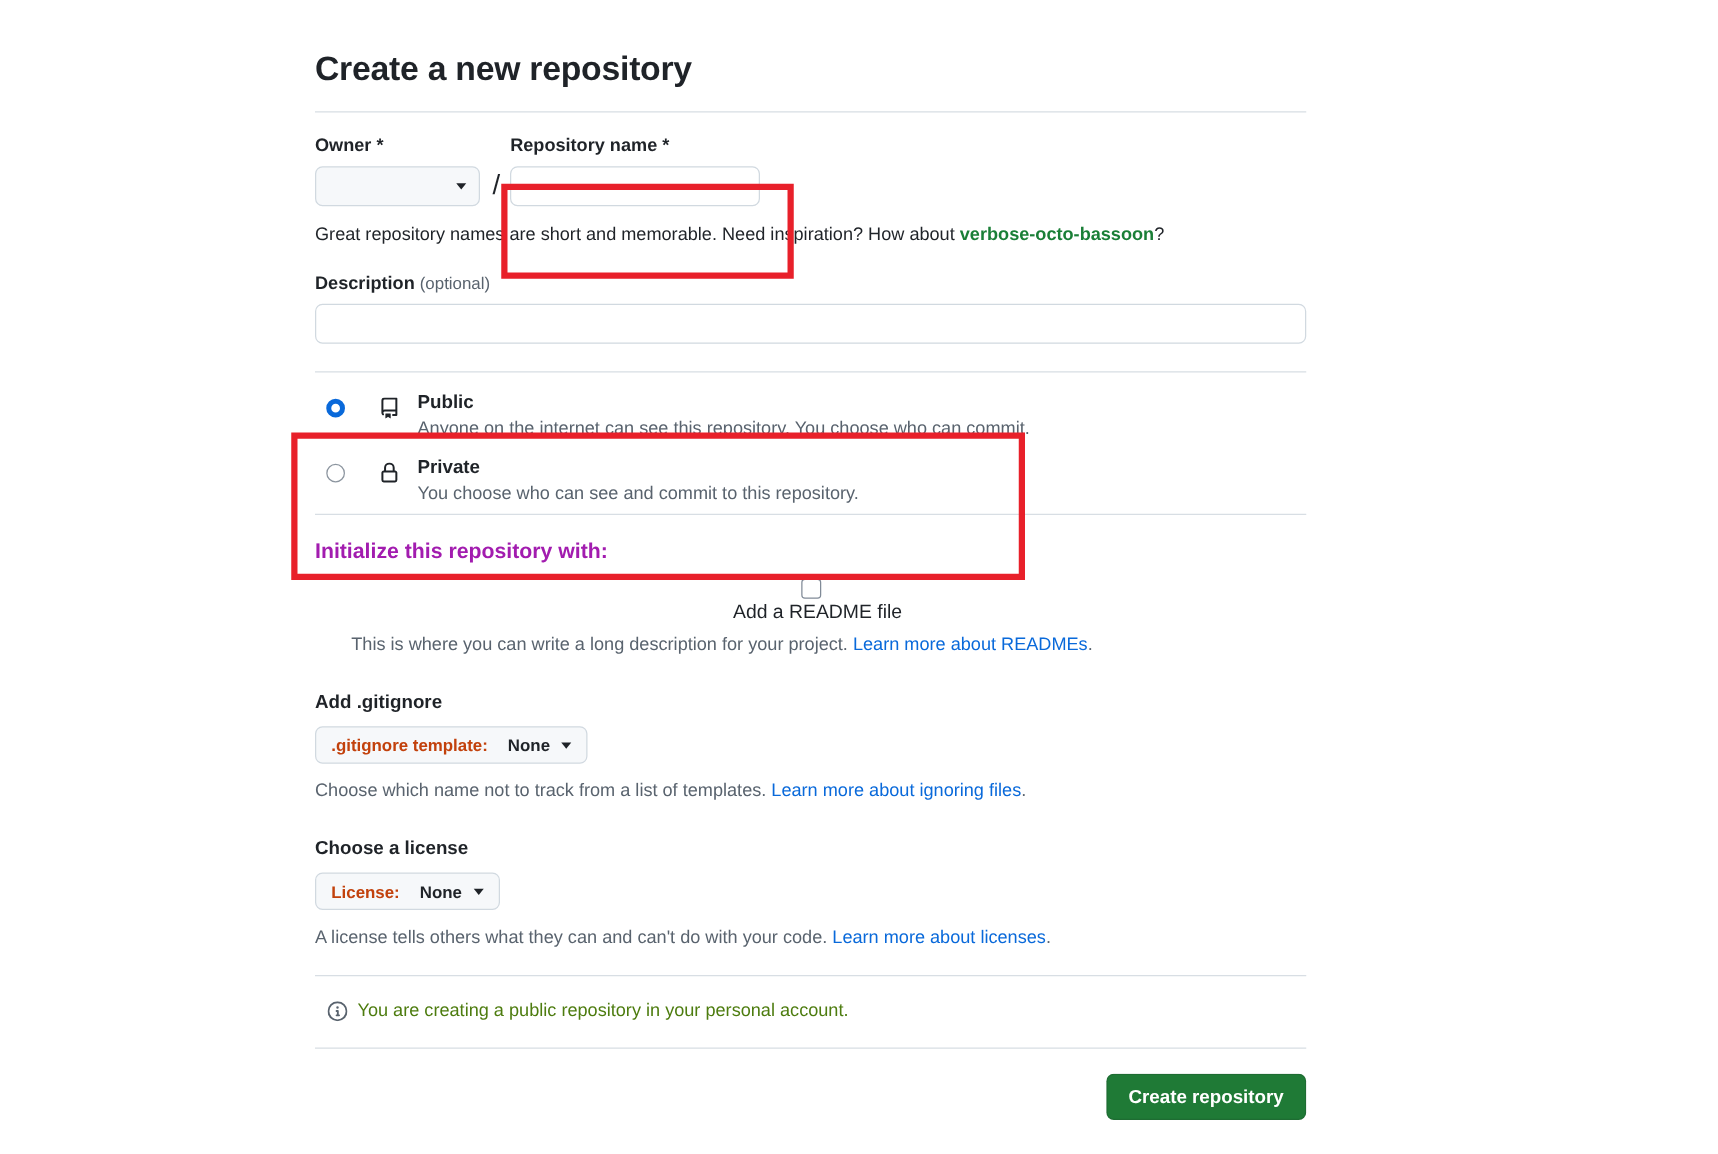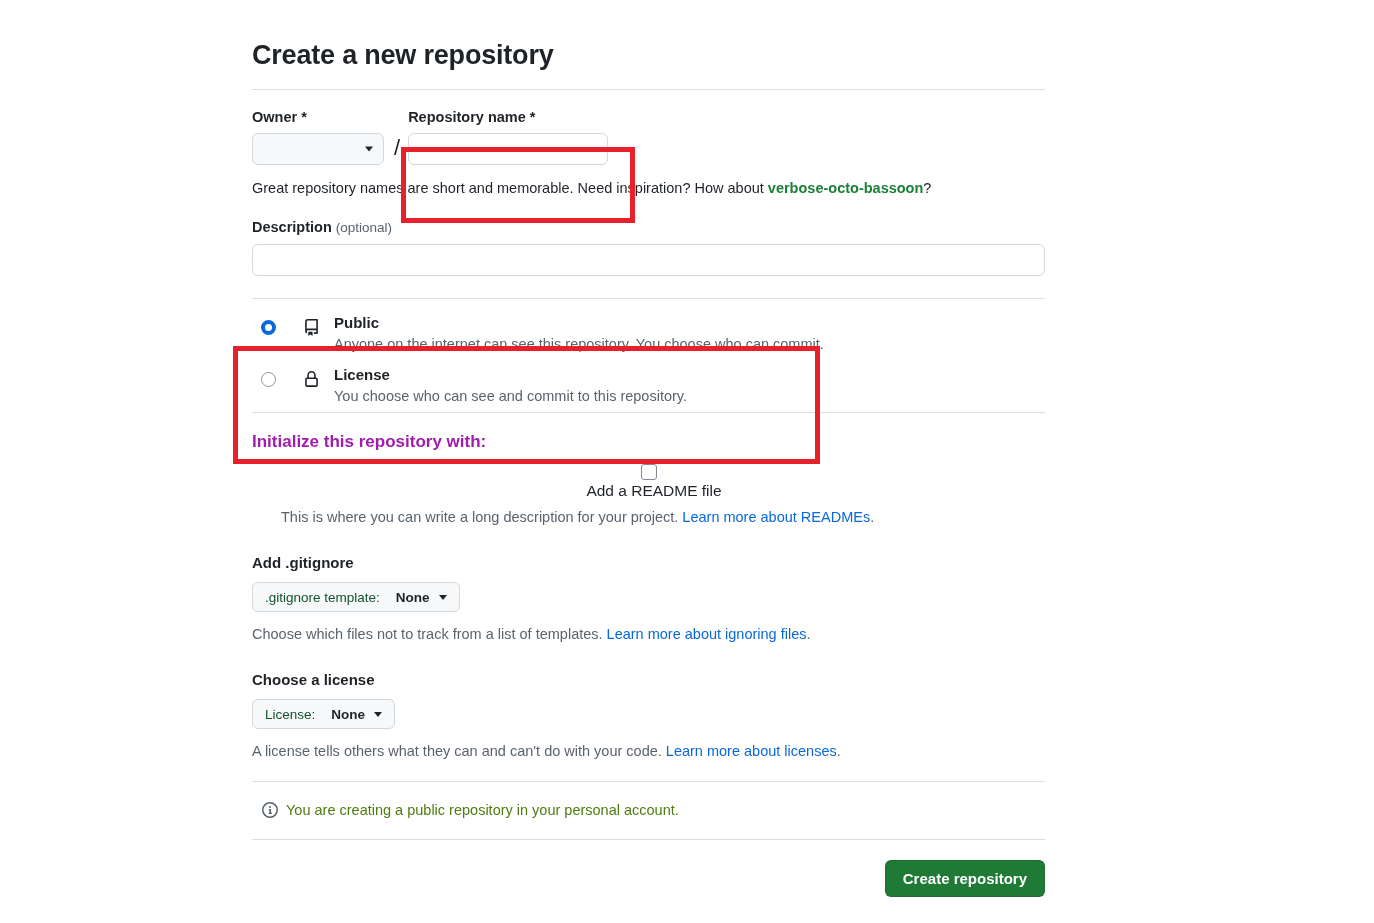--- a/index.html
+++ b/index.html
@@ -255,22 +255,23 @@
     border: 1px solid #d1d9e0;
     border-radius: 6px;
     background: #f6f8fa;
     padding: 0 12px;
     margin-top: 9px;
     cursor: pointer;
     box-sizing: border-box;
   }
   .menu-btn .mlabel {
     font-size: 13.5px;
-    color: #14532d;
+    color: #c2410c;
     white-space: nowrap;
+    font-weight: bold;
   }
   .menu-btn .mvalue {
     font-size: 13.5px;
     color: #1f2328;
     font-weight: 600;
     margin-left: 16px;
     white-space: nowrap;
   }
   .menu-btn .mcaret {
     width: 0; height: 0;
@@ -393,21 +394,21 @@
       </div>
 
       <div class="vis-option">
         <div class="radio"></div>
         <div class="vis-icon">
           <svg width="17" height="17" viewBox="0 0 16 16" fill="#1f2328" aria-hidden="true">
             <path d="M4 4a4 4 0 0 1 8 0v2h.25c.966 0 1.75.784 1.75 1.75v5.5A1.75 1.75 0 0 1 12.25 15h-8.5A1.75 1.75 0 0 1 2 13.25v-5.5C2 6.784 2.784 6 3.75 6H4Zm8.25 3.5h-8.5a.25.25 0 0 0-.25.25v5.5c0 .138.112.25.25.25h8.5a.25.25 0 0 0 .25-.25v-5.5a.25.25 0 0 0-.25-.25ZM10.5 6V4a2.5 2.5 0 1 0-5 0v2Z"></path>
           </svg>
         </div>
         <div class="vis-text">
-          <div class="vis-title">License</div>
+          <div class="vis-title">Private</div>
           <div class="vis-desc">You choose who can see and commit to this repository.</div>
         </div>
       </div>
 
     </div>
 
     <hr class="divider hr-vis">
 
     <div class="init">
       <div class="section-heading">Initialize this repository with:</div>
@@ -421,21 +422,21 @@
     </div>
 
     <div class="mt-block">
       <div class="sub-heading">Add .gitignore</div>
       <div class="menu-btn">
         <span class="mlabel">.gitignore template:</span>
         <span class="mvalue">None</span>
         <span class="mcaret"></span>
       </div>
       <div class="help-text">
-        <span>Choose which files not to track from a list of templates. </span><a class="link">Learn more about ignoring files</a><span>.</span>
+        <span>Choose which name not to track from a list of templates. </span><a class="link">Learn more about ignoring files</a><span>.</span>
       </div>
     </div>
 
     <div class="mt-block">
       <div class="sub-heading">Choose a license</div>
       <div class="menu-btn">
         <span class="mlabel">License:</span>
         <span class="mvalue">None</span>
         <span class="mcaret"></span>
       </div>

